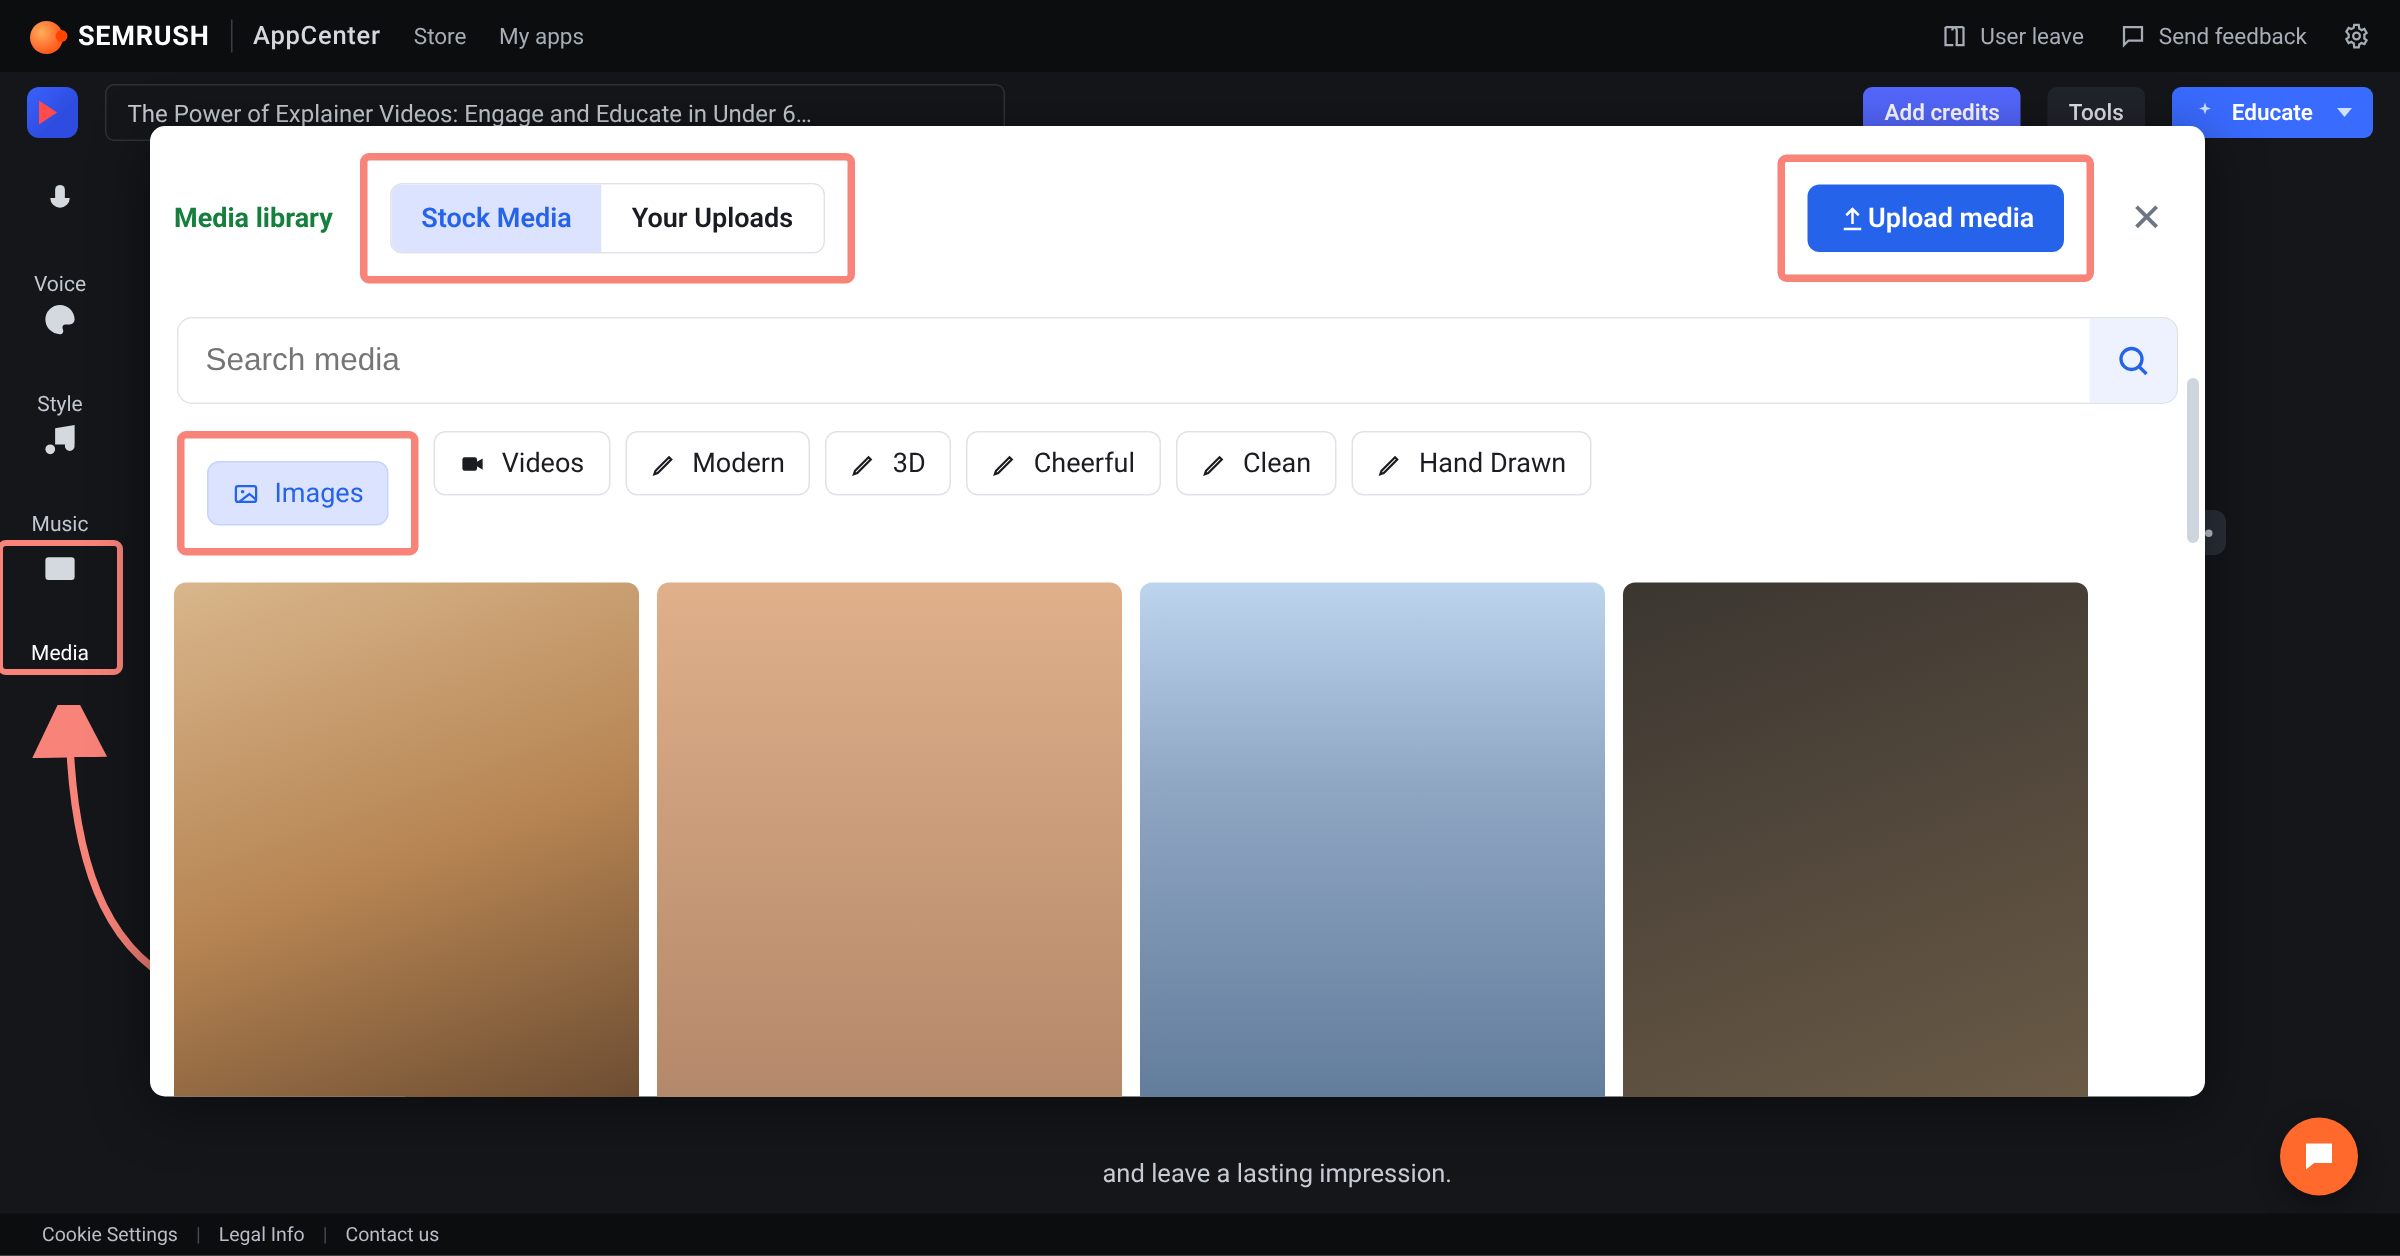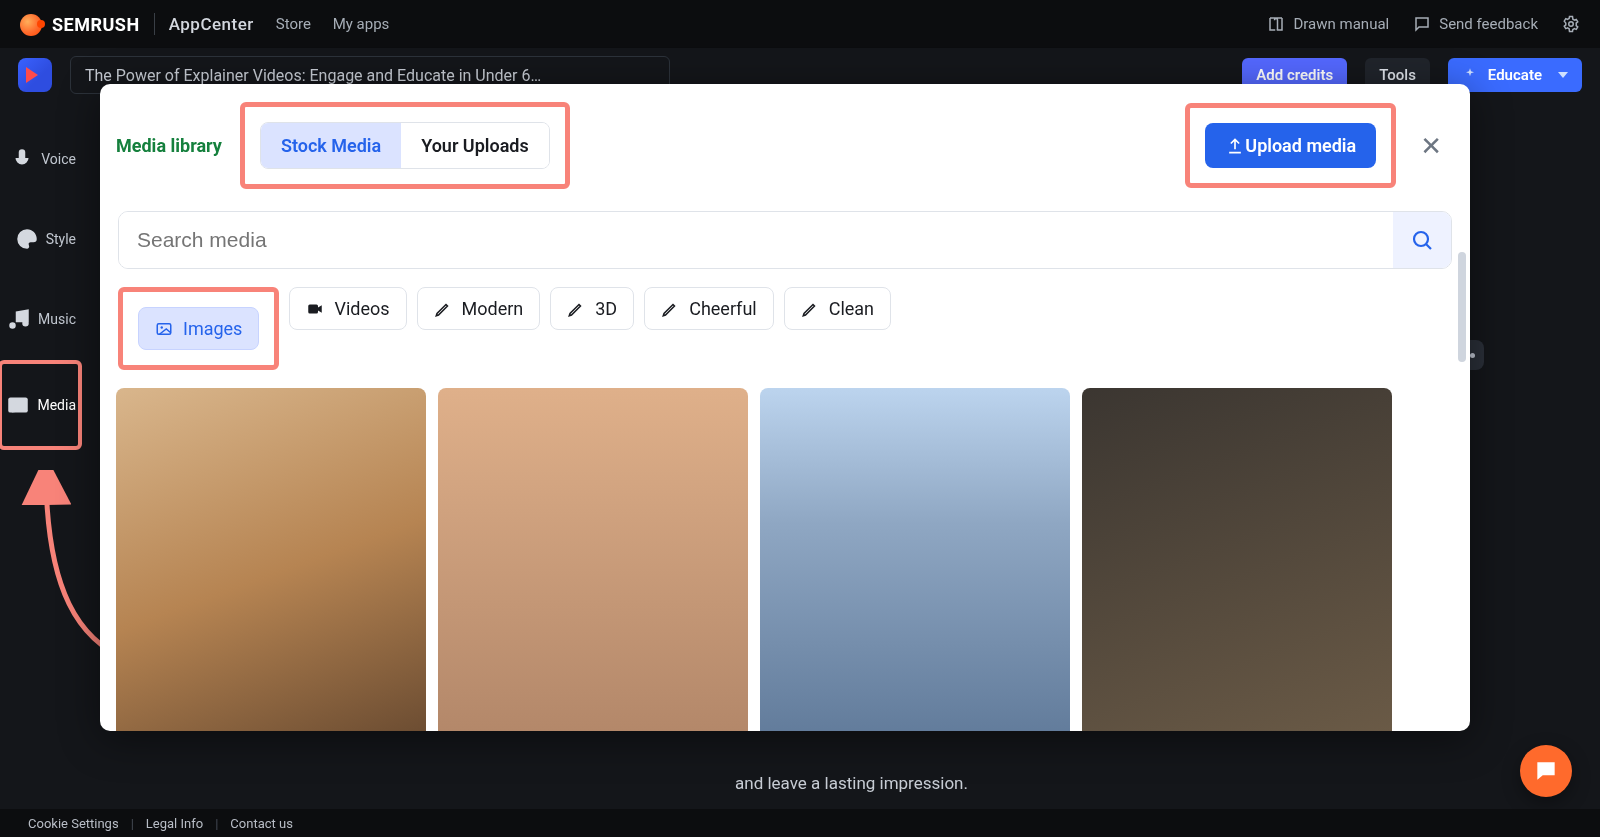--- a/index.html
+++ b/index.html
@@ -104,22 +104,22 @@
 
   
   .sidebar {
     position:absolute; left:0; top: calc(var(--topbar-h) + 54px);
     width: var(--sidebar-w); bottom: 28px;
     background: var(--bg-dark);
     display:flex; flex-direction:column; align-items:center;
     padding-top:18px; gap:2px;
   }
   .sb-item {
-    width:72px; height:78px; display:flex; 
-    align-items:center; justify-content:flex-end; gap:6px;
+    width:72px; height:78px; display:flex; flex-direction:column;
+    align-items:center; justify-content:space-between; gap:6px;
     color:#c2c8d1; font-size:14px; cursor:pointer; border-radius:8px;
   }
   .sb-item svg{ width:26px; height:26px; fill:#d4d8df; }
   .sb-item.active { color:#fff; }
   .sb-item .lbl{}
   .sb-hl {
     border:4px solid var(--highlight); border-radius:6px;
     padding:2px;
   }
 
@@ -264,21 +264,21 @@
   <div class="topnav">
     <a href="#">Store</a>
     <a href="#">My apps</a>
   </div>
   <div class="top-right">
     <div class="tlink">
       <svg viewBox="0 0 24 24">
           <path d="M4 4h7a3 3 0 0 1 3 3v13M20 4h-7a3 3 0 0 0-3 3"></path>
           <path d="M4 4v16h7M20 4v16h-7"></path>
         </svg>
-      <span>Drawn manual</span>
+      <span>User leave</span>
     </div>
     <div class="tlink">
       <svg viewBox="0 0 24 24">
           <path d="M4 4h16v12H8l-4 4z"></path>
         </svg>
       <span>Send feedback</span>
     </div>
     <div class="tlink">
       <svg viewBox="0 0 24 24">
           <circle cx="12" cy="12" r="3"></circle>
@@ -430,20 +430,26 @@
             <path d="M3 21l3-1 12-12-2-2L4 18z"></path>
           </svg>
         <span>Cheerful</span>
       </span>
       <span class="fbtn">
         <svg viewBox="0 0 24 24" fill="none" stroke="currentColor" stroke-width="2">
             <path d="M3 21l3-1 12-12-2-2L4 18z"></path>
           </svg>
         <span>Clean</span>
       </span>
+      <span class="fbtn">
+        <svg viewBox="0 0 24 24" fill="none" stroke="currentColor" stroke-width="2">
+            <path d="M3 21l3-1 12-12-2-2L4 18z"></path>
+          </svg>
+        <span>Hand Drawn</span>
+      </span>
     </div>
 
     <div class="grid">
       <div class="card r20 ph1"></div>
       <div class="card r40 ph2"></div>
       <div class="card r18 ph4"></div>
       <div class="card r30 ph6"></div>
 
     </div>
   </div>

